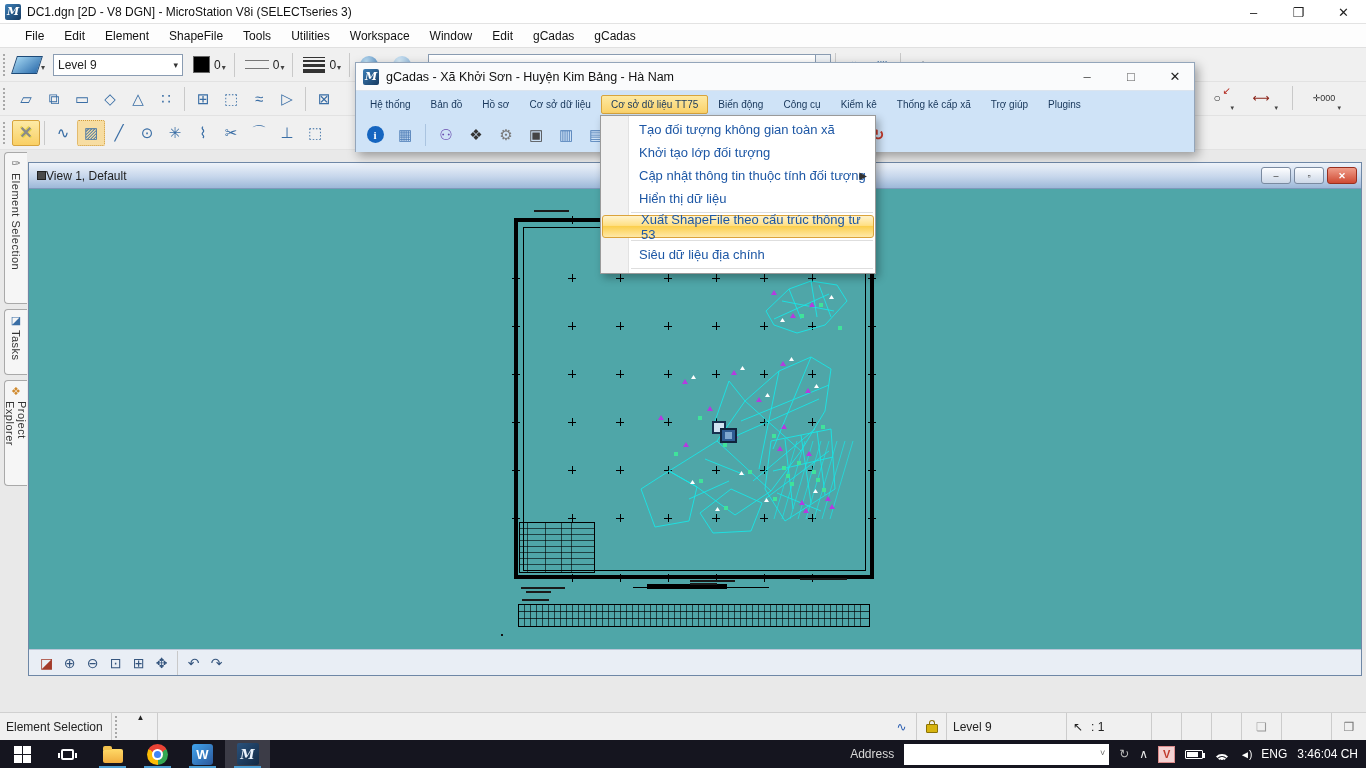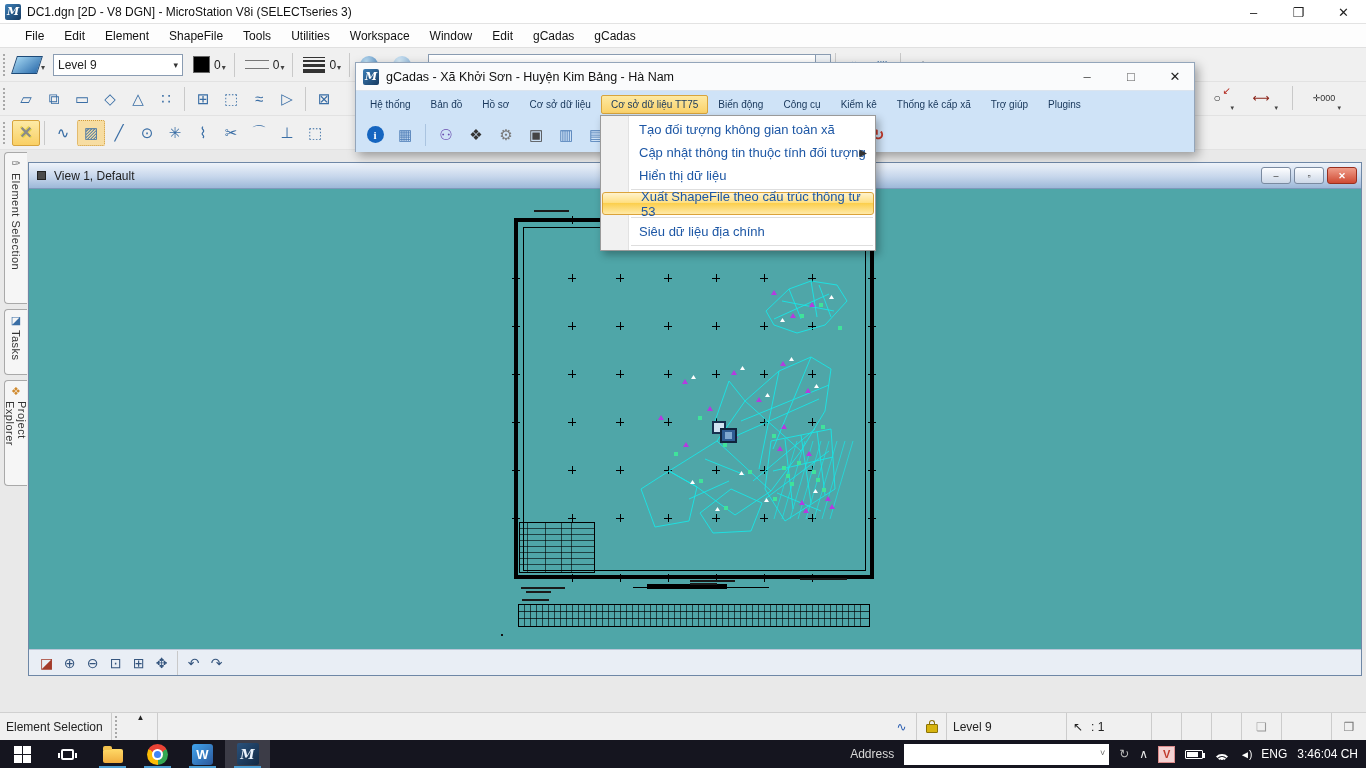--- a/index.html
+++ b/index.html
@@ -57,21 +57,21 @@
   .sidetabs{left:1px;top:152px;width:27px;height:520px}
   .vtab{position:absolute;left:3px;width:23px;background:#f6f6f6;border:1px solid #a9a9a9;border-right:0;
     border-radius:4px 0 0 4px;display:flex;flex-direction:column;align-items:center;padding-top:4px;gap:3px}
   .vtab .vlabel{writing-mode:vertical-rl;font-size:11px;color:#333;letter-spacing:.5px}
   .vtab .vicon{font-size:11px}
 
   
   .viewwin{left:28px;top:162px;width:1334px;height:514px;border:1px solid #6e87a6;background:#4FA6A8}
   .viewtitle{position:absolute;left:0;top:0;width:100%;height:26px;
     background:linear-gradient(#eef3fa,#c6d6eb 55%,#9db8d8);border-bottom:1px solid #7e99ba;
-    display:flex;align-items:center;gap:8px;padding-left:8px}
+    display:flex;align-items:center;gap:0;padding-left:8px}
   .vsq{width:9px;height:9px;background:#4a4a4a;border:1px solid #222}
   .vbtns{position:absolute;right:4px;top:4px;display:flex;gap:3px}
   .vbtn{width:30px;height:17px;border:1px solid #7a8aa0;border-radius:3px;
     background:linear-gradient(#fdfeff,#cdd8e8);display:flex;align-items:center;justify-content:center;
     font-size:9px;color:#333}
   .vbtn.close{background:linear-gradient(#f09d8a,#cf4a33);border-color:#992f1e;color:#fff;font-weight:bold}
   .viewclient{position:absolute;left:0;top:26px;width:1332px;height:460px;background:#4FA6A8;overflow:hidden}
   .viewtb{position:absolute;left:0;bottom:0;width:1332px;height:26px;background:#e9eef5;border-top:1px solid #b9c6d8;
     display:flex;align-items:center;padding-left:6px}
   .vticon{width:23px;height:22px;display:flex;align-items:center;justify-content:center;font-size:14px;color:#35557e}
@@ -635,20 +635,23 @@
       <span class="gicon" style="margin-left:252px;color:#c0392b;font-weight:bold">↻</span>
     </div>
   </div>
 
   <div class="abs popup">
     <div class="gutter"></div>
     <div class="pmi">
         <span>Tạo đối tượng không gian toàn xã</span>
       </div>
     <div class="pmi">
+        <span>Khởi tạo lớp đối tượng</span>
+      </div>
+    <div class="pmi">
         <span>Cập nhật thông tin thuộc tính đối tượng</span>
         <span class="sub">▶</span>
       </div>
     <div class="pmi">
         <span>Hiển thị dữ liệu</span>
       </div>
     <div class="psep"></div>
     <div class="pmi hl">
         <span>Xuất ShapeFile theo cấu trúc thông tư 53</span>
       </div>

